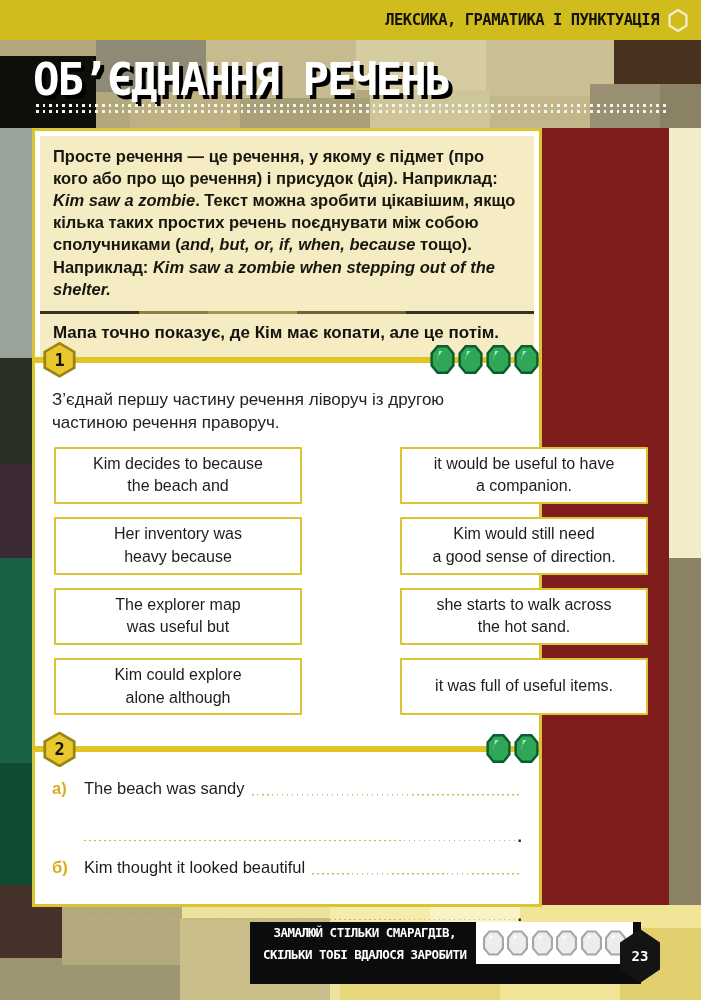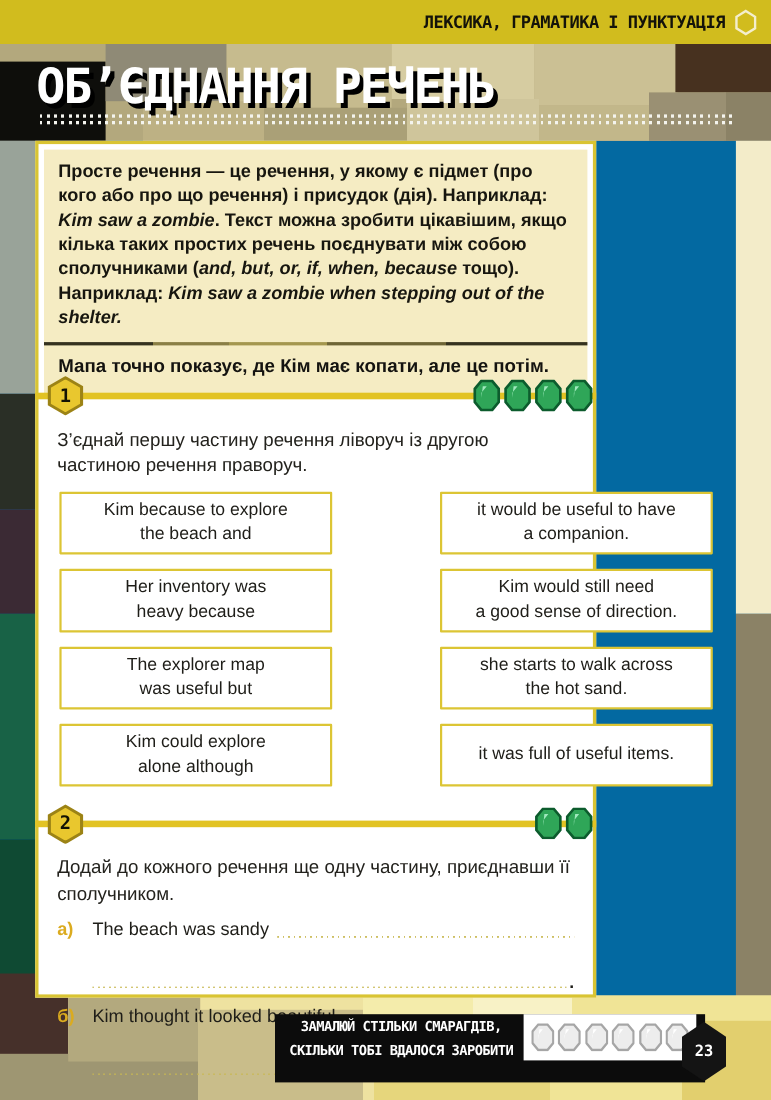--- a/index.html
+++ b/index.html
@@ -1,16 +1,16 @@
 <!DOCTYPE html>
 <html><head>
 <meta charset="utf-8">
 <style>
   html,body{margin:0;padding:0;background:#777;}
-  .stage{position:relative;width:701px;height:1000px;overflow:hidden;background:#0369a1;
+  .stage{position:relative;width:701px;height:1000px;overflow:hidden;background:#7f1d1d;
          font-family:"Liberation Sans",sans-serif;}
   .bg{position:absolute;inset:0;z-index:0;}
   .bg div{position:absolute;}
 
   
   .topbar{position:absolute;left:0;top:0;right:0;height:40px;background:#d1bc1e;z-index:6;
           display:flex;align-items:center;justify-content:flex-end;gap:9px;padding-right:13px;box-sizing:border-box;}
   .topbar-label{font-family:"DejaVu Sans Mono",monospace;font-weight:bold;font-size:15.5px;
                 letter-spacing:-0.5px;color:#14130a;}
   .topbar-hex{width:20px;height:25px;}
@@ -161,21 +161,21 @@
           <svg class="em" viewBox="0 0 20 24">
             <path d="M6 1h8l5 6v10l-5 6H6l-5-6V7z" fill="#2fa658" stroke="#0c5c2d" stroke-width="2"></path>
             <path d="M7 5h3L6 10v4z" fill="#9fe9bd"></path>
           </svg>
         </div>
     </div>
 
     <p class="instruction">З’єднай першу частину речення ліворуч із другою частиною речення праворуч.</p>
 
     <div class="match-grid">
-      <div class="match-box">Kim because to explore
+      <div class="match-box">Kim decides to because
 the beach and</div>
       <div class="match-box">it would be useful to have
 a companion.</div>
       <div class="match-box">Her inventory was
 heavy because</div>
       <div class="match-box">Kim would still need
 a good sense of direction.</div>
       <div class="match-box">The explorer map
 was useful but</div>
       <div class="match-box">she starts to walk across
@@ -196,21 +196,20 @@
             <path d="M6 1h8l5 6v10l-5 6H6l-5-6V7z" fill="#2fa658" stroke="#0c5c2d" stroke-width="2"></path>
             <path d="M7 5h3L6 10v4z" fill="#9fe9bd"></path>
           </svg>
           <svg class="em" viewBox="0 0 20 24">
             <path d="M6 1h8l5 6v10l-5 6H6l-5-6V7z" fill="#2fa658" stroke="#0c5c2d" stroke-width="2"></path>
             <path d="M7 5h3L6 10v4z" fill="#9fe9bd"></path>
           </svg>
         </div>
     </div>
 
-    <p class="instruction">Додай до кожного речення ще одну частину, приєднавши її сполучником.</p>
 
     <div class="write-item">
       <div class="item-row">
         <span class="item-label">а)</span>
         <span class="item-text">The beach was sandy</span>
         <div class="dots-fill"></div>
       </div>
       <div class="write-row">
         <div class="dots-full"></div>
         <span class="period">.</span>

